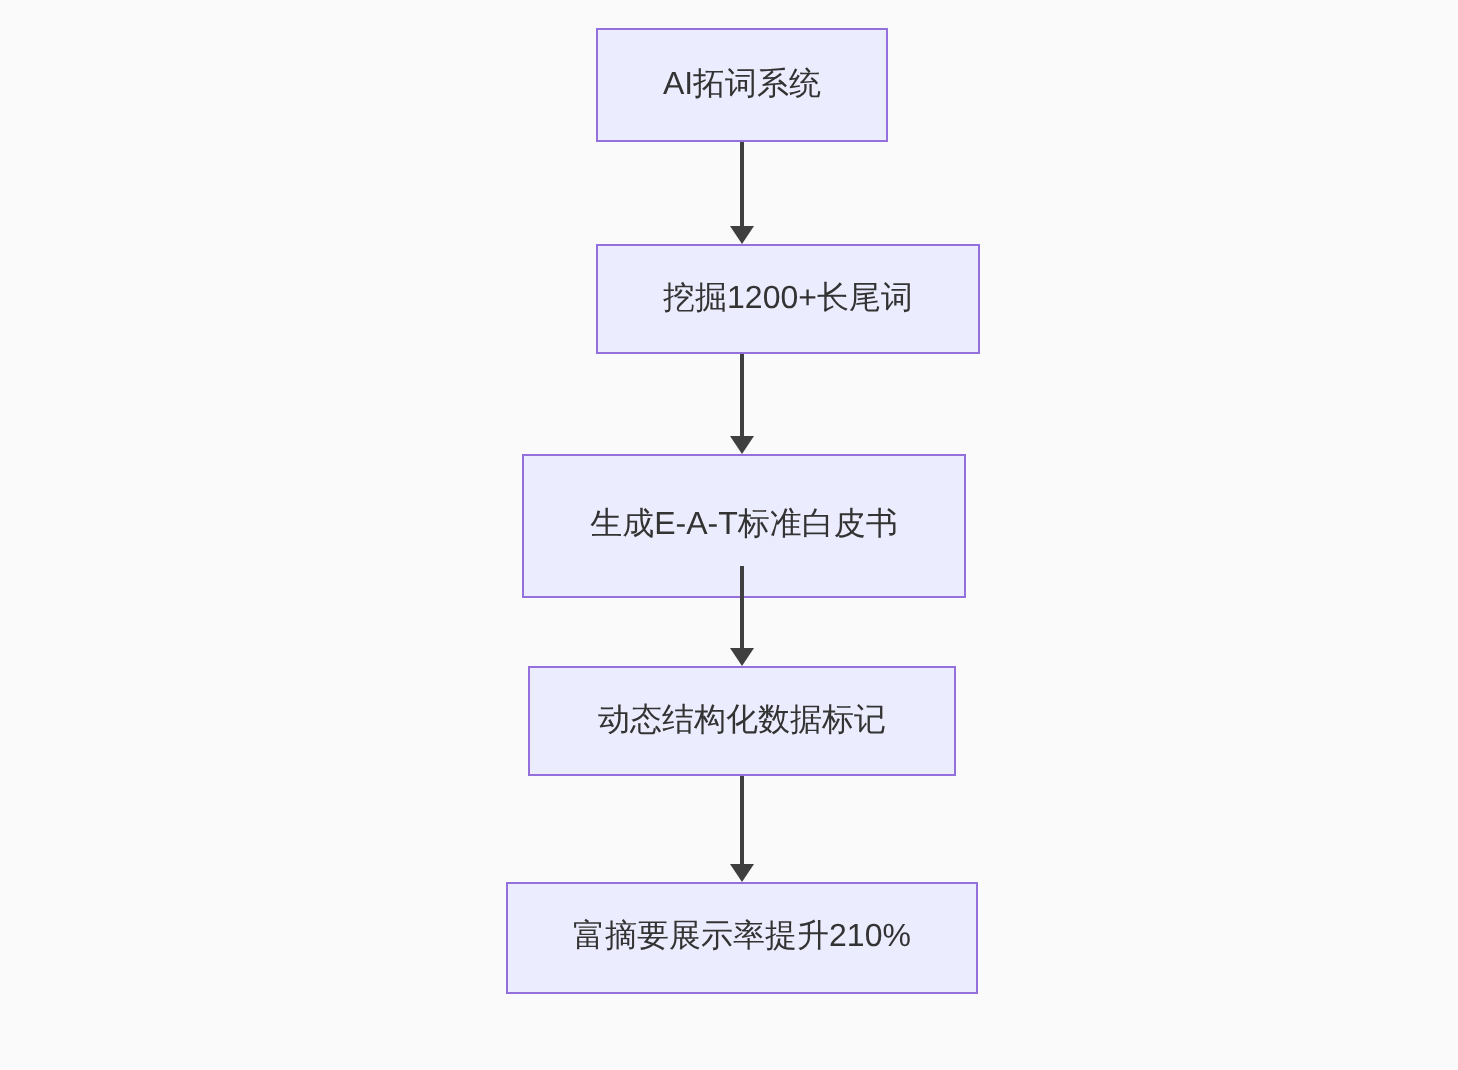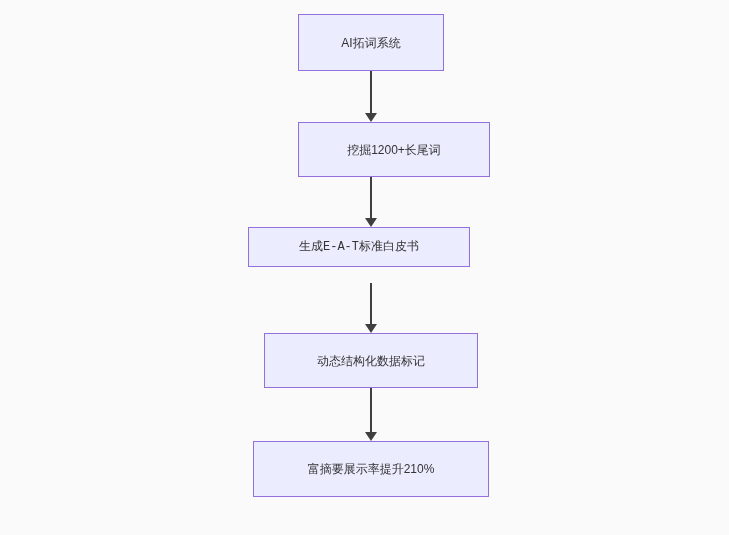--- a/index.html
+++ b/index.html
@@ -21,31 +21,31 @@
     height: 535px;
     background: var(--bg);
     overflow: hidden;
   }
   .flow-node {
     position: absolute;
     box-sizing: border-box;
     background: var(--node-fill);
     border: 1px solid var(--node-border);
     color: var(--node-text);
-    font-size: 12px;
+    font-size: 16px;
     line-height: 1;
     display: flex;
     align-items: center;
     justify-content: center;
     text-align: center;
     white-space: nowrap;
   }
   .n1 { left: 298px; top: 14px;  width: 146px; height: 57px; }
   .n2 { left: 275px; top: 122px; width: 192px; height: 55px; margin-left: 23px; }
-  .n3 { left: 248px; top: 227px; width: 222px; height: 40px; font-family: Liberation Mono, monospace; }
+  .n3 { left: 261px; top: 227px; width: 222px; height: 72px; }
   .n4 { left: 264px; top: 333px; width: 214px; height: 55px; }
   .n5 { left: 253px; top: 441px; width: 236px; height: 56px; }
 
   .flow-arrow {
     position: absolute;
     left: 364px;
     width: 14px;
     display: flex;
     flex-direction: column;
     align-items: center;

